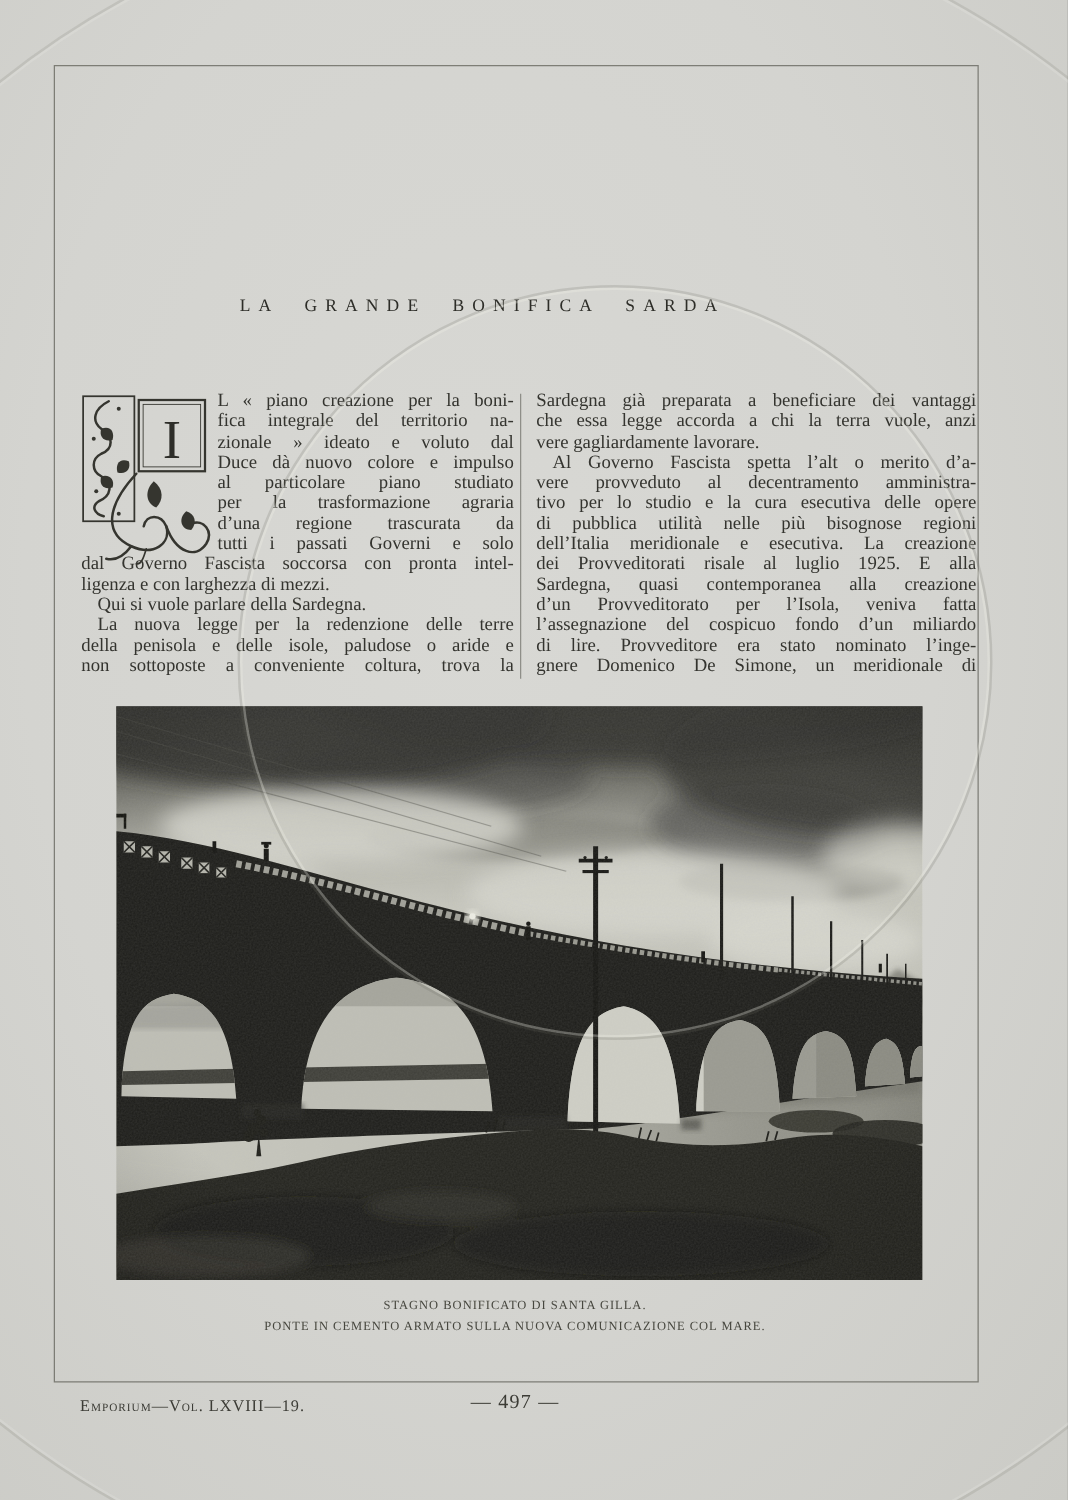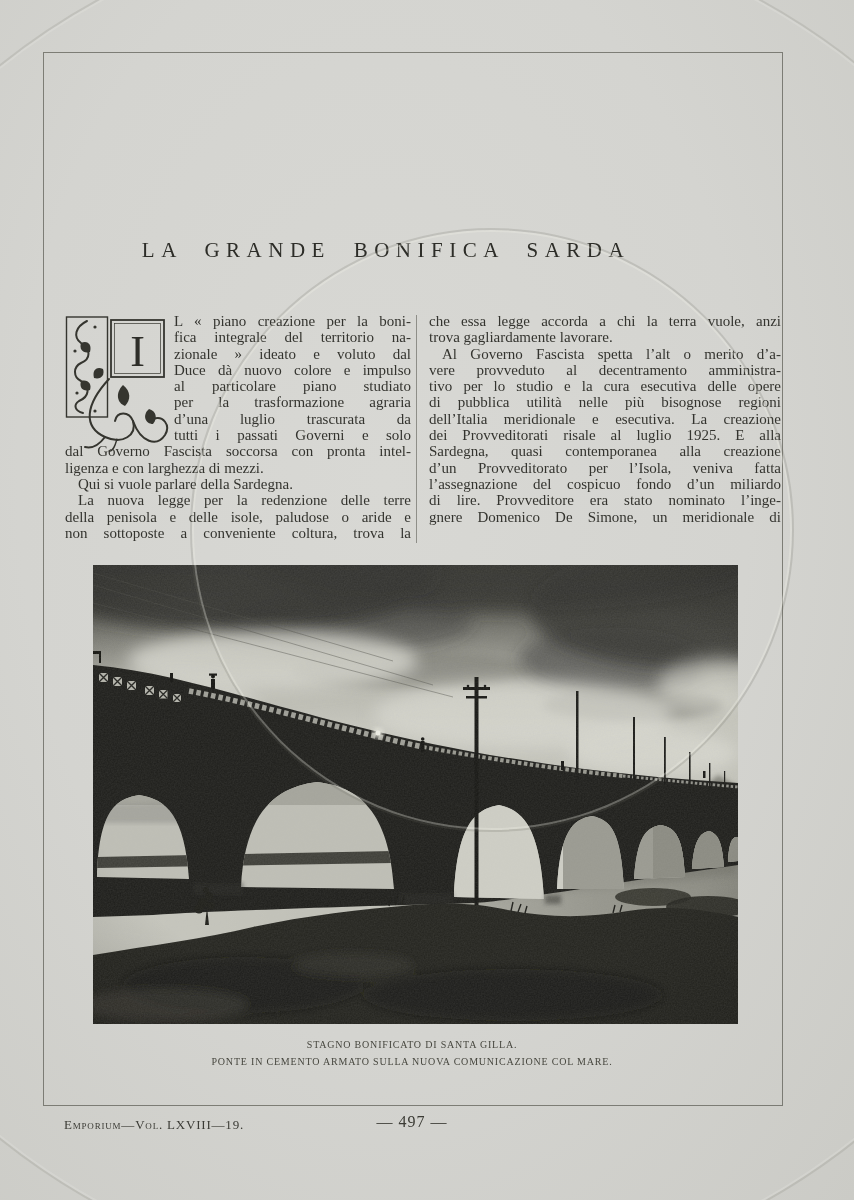--- a/index.html
+++ b/index.html
@@ -6,21 +6,21 @@
   .page{
     position:relative;width:854px;height:1200px;overflow:hidden;
     background:radial-gradient(ellipse at 45% 40%, #d8d8d4 0%, #d4d4d0 55%, #cbcbc6 100%);
     font-family:"Liberation Serif","DejaVu Serif",serif;color:#32322e;
   }
   .frame{position:absolute;left:43px;top:52px;width:738px;height:1052px;border:1px solid rgba(88,88,80,.7);}
   .wm{position:absolute;border-radius:50%;pointer-events:none;}
   .wm1{left:190px;top:228px;width:600px;height:600px;border:2px solid rgba(105,105,96,.20);box-shadow:inset 0 0 0 2px rgba(238,238,230,.32);}
   .wm2{left:-259px;top:-86px;width:1372px;height:1372px;border:2px solid rgba(105,105,96,.16);box-shadow:inset 0 0 0 2px rgba(238,238,230,.22);}
   .title{position:absolute;left:43px;top:238px;width:738px;text-align:center;
-    font-size:21px;letter-spacing:6.5px;word-spacing:11px;color:#2d2d28;transform:translateX(-26px);white-space:nowrap;}
+    font-size:14px;letter-spacing:6.5px;word-spacing:11px;color:#2d2d28;transform:translateX(-26px);white-space:nowrap;}
   .columns{position:absolute;left:65px;top:313px;width:716px;height:234px;}
   .colL{position:absolute;left:0;top:0;width:346px;}
   .colR{position:absolute;left:364px;top:0;width:352px;}
   .divider{position:absolute;left:351px;top:2px;width:1px;height:228px;background:rgba(70,70,62,.5);}
   .tline{font-size:15px;line-height:16.3px;text-align:left;color:#34342f;}
   .tline.j{text-align:justify;text-align-last:justify;}
   .tline.ind{text-indent:13px;}
   .dropcap{float:left;width:101px;height:128px;margin:1px 8px 0 0;position:relative;}
   .dropcap svg{position:absolute;left:0;top:1px;overflow:visible;}
   .photo{position:absolute;left:93px;top:565px;width:645px;height:459px;}
@@ -73,35 +73,36 @@
           <text x="72.5" y="51" text-anchor="middle" font-size="44" fill="#2e2e29" font-family="Liberation Serif, DejaVu Serif, serif">I</text>
         </svg>
       </div>
       <div>
           <div class="tline j">L « piano creazione per la boni-</div>
           <div class="tline j">fica integrale del territorio na-</div>
           <div class="tline j">zionale » ideato e voluto dal</div>
           <div class="tline j">Duce dà nuovo colore e impulso</div>
           <div class="tline j">al particolare piano studiato</div>
           <div class="tline j">per la trasformazione agraria</div>
-          <div class="tline j">d’una luglio trascurata da</div>
+          <div class="tline j">d’una regione trascurata da</div>
           <div class="tline j">tutti i passati Governi e solo</div>
           <div class="tline j">dal Governo Fascista soccorsa con pronta intel-</div>
           <div class="tline">ligenza e con larghezza di mezzi.</div>
           <div class="tline ind">Qui si vuole parlare della Sardegna.</div>
           <div class="tline j ind">La nuova legge per la redenzione delle terre</div>
           <div class="tline j">della penisola e delle isole, paludose o aride e</div>
           <div class="tline j">non sottoposte a conveniente coltura, trova la</div>
         </div>
     </div>
     <div class="divider"></div>
     <div class="colR">
       <div>
+          <div class="tline j">Sardegna già preparata a beneficiare dei vantaggi</div>
           <div class="tline j">che essa legge accorda a chi la terra vuole, anzi</div>
-          <div class="tline">trova gagliardamente lavorare.</div>
+          <div class="tline">vere gagliardamente lavorare.</div>
           <div class="tline j ind">Al Governo Fascista spetta l’alt o merito d’a-</div>
           <div class="tline j">vere provveduto al decentramento amministra-</div>
           <div class="tline j">tivo per lo studio e la cura esecutiva delle opere</div>
           <div class="tline j">di pubblica utilità nelle più bisognose regioni</div>
           <div class="tline j">dell’Italia meridionale e esecutiva. La creazione</div>
           <div class="tline j">dei Provveditorati risale al luglio 1925. E alla</div>
           <div class="tline j">Sardegna, quasi contemporanea alla creazione</div>
           <div class="tline j">d’un Provveditorato per l’Isola, veniva fatta</div>
           <div class="tline j">l’assegnazione del cospicuo fondo d’un miliardo</div>
           <div class="tline j">di lire. Provveditore era stato nominato l’inge-</div>

